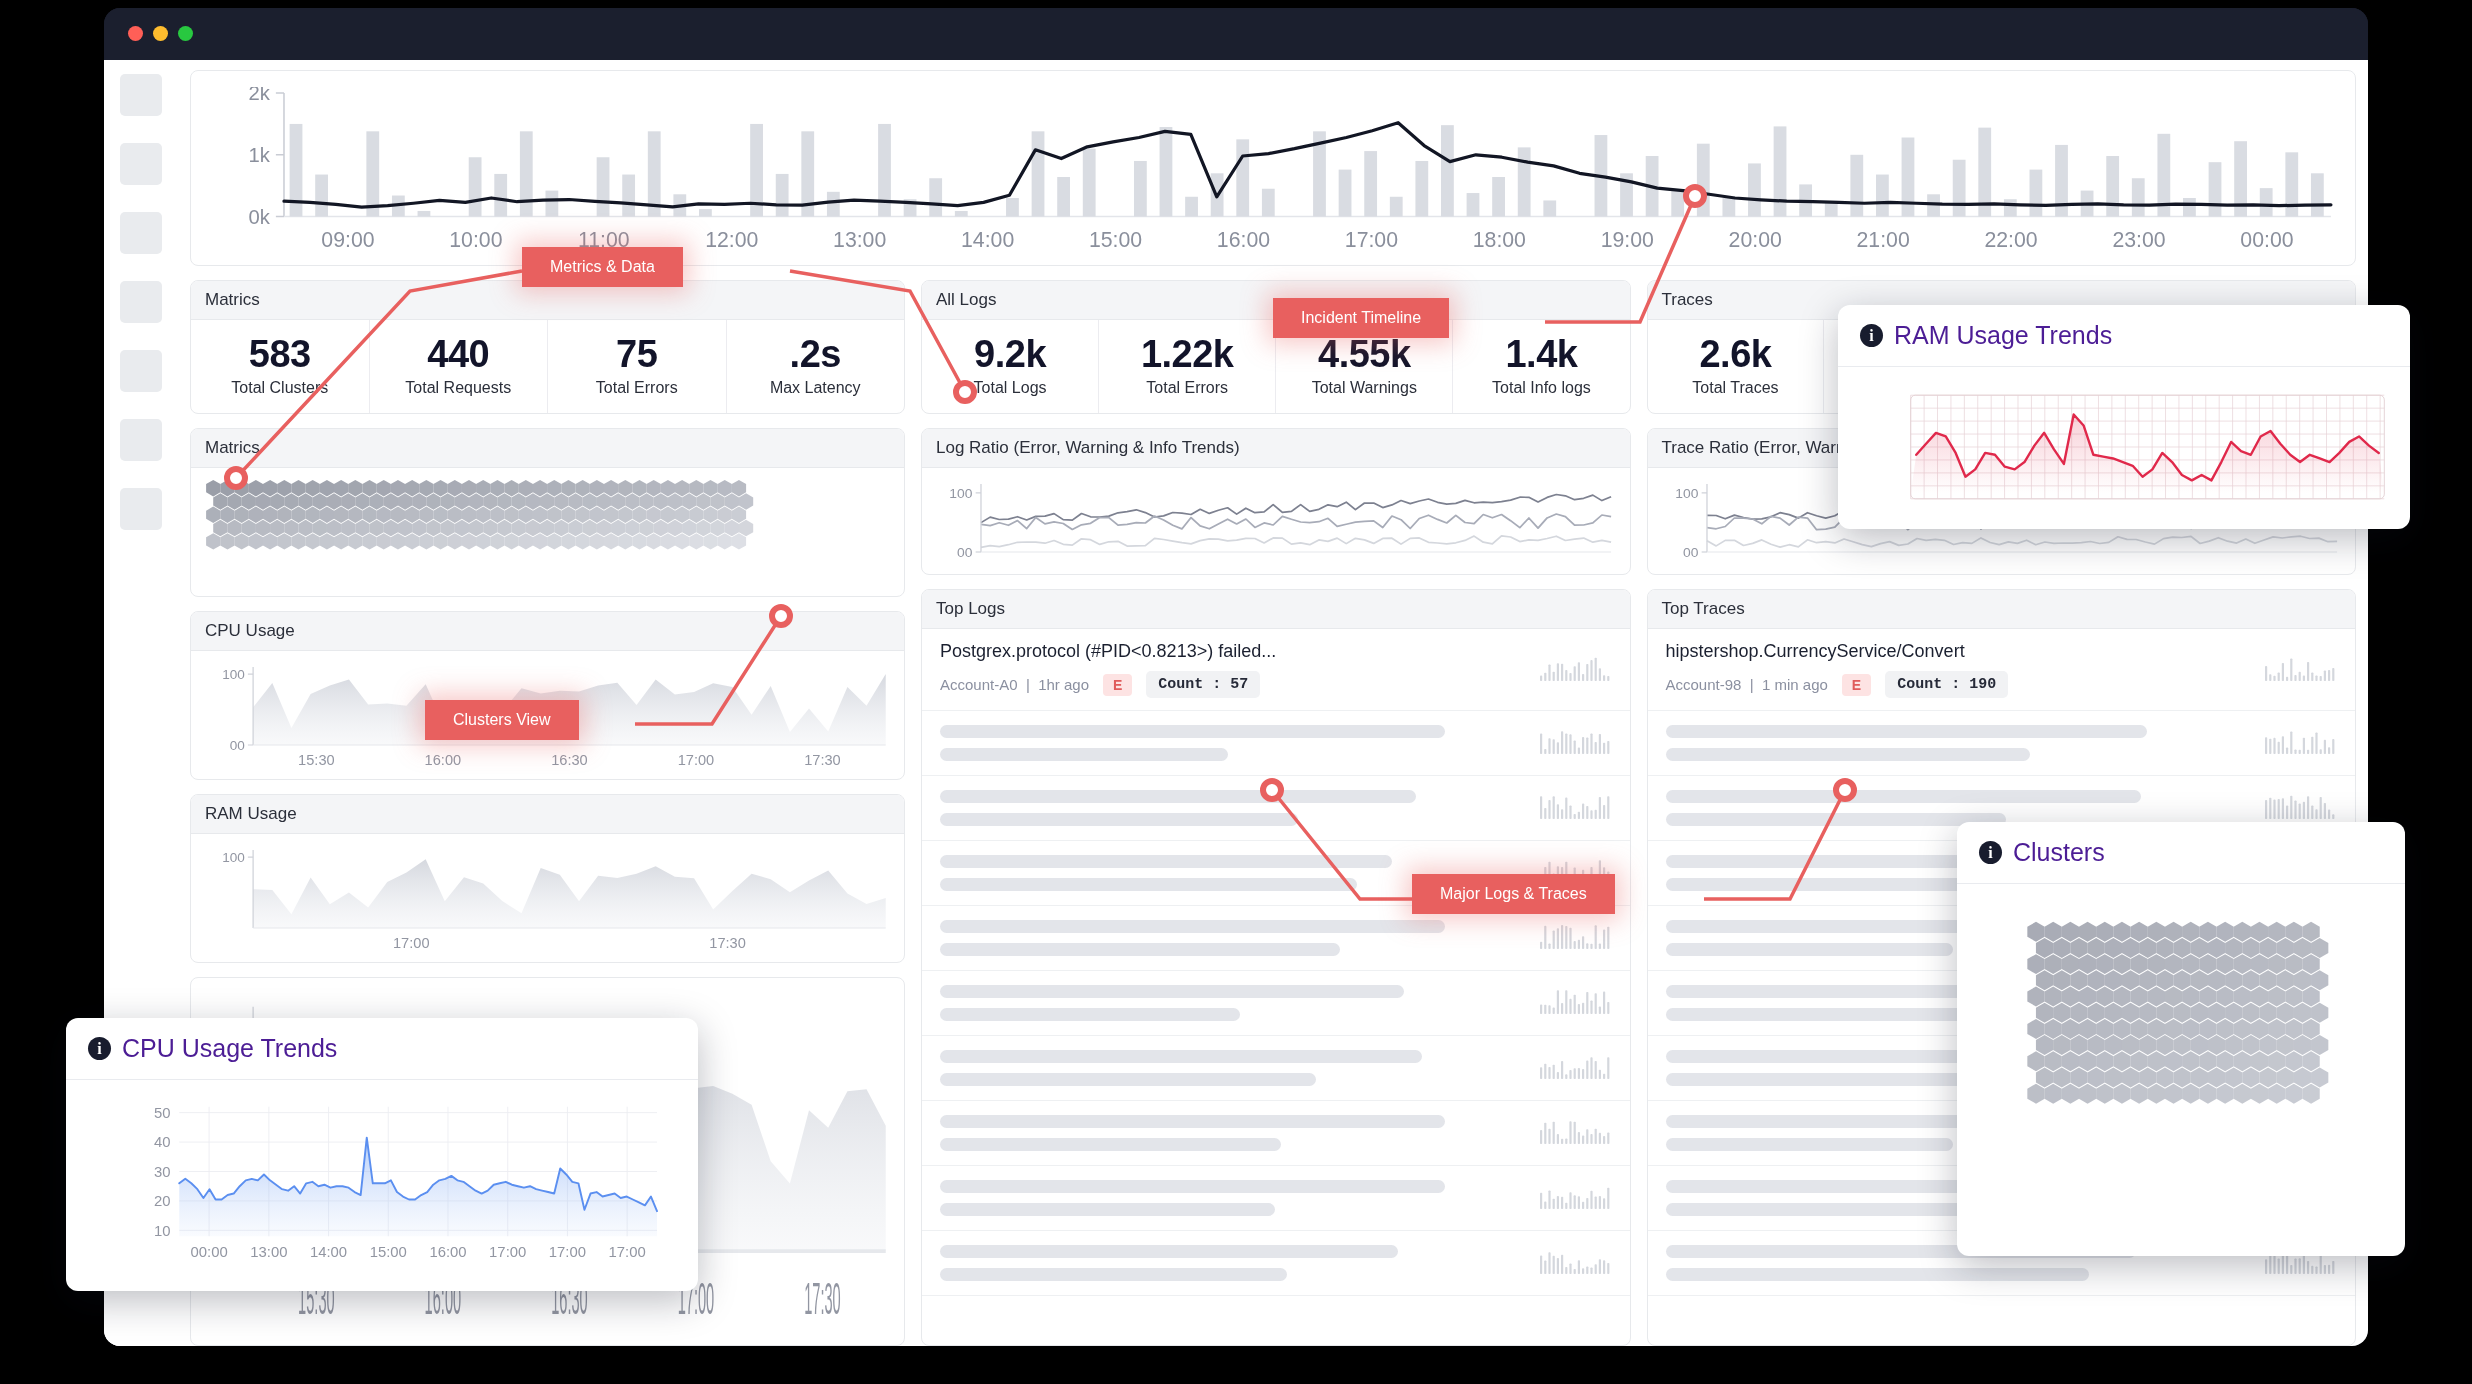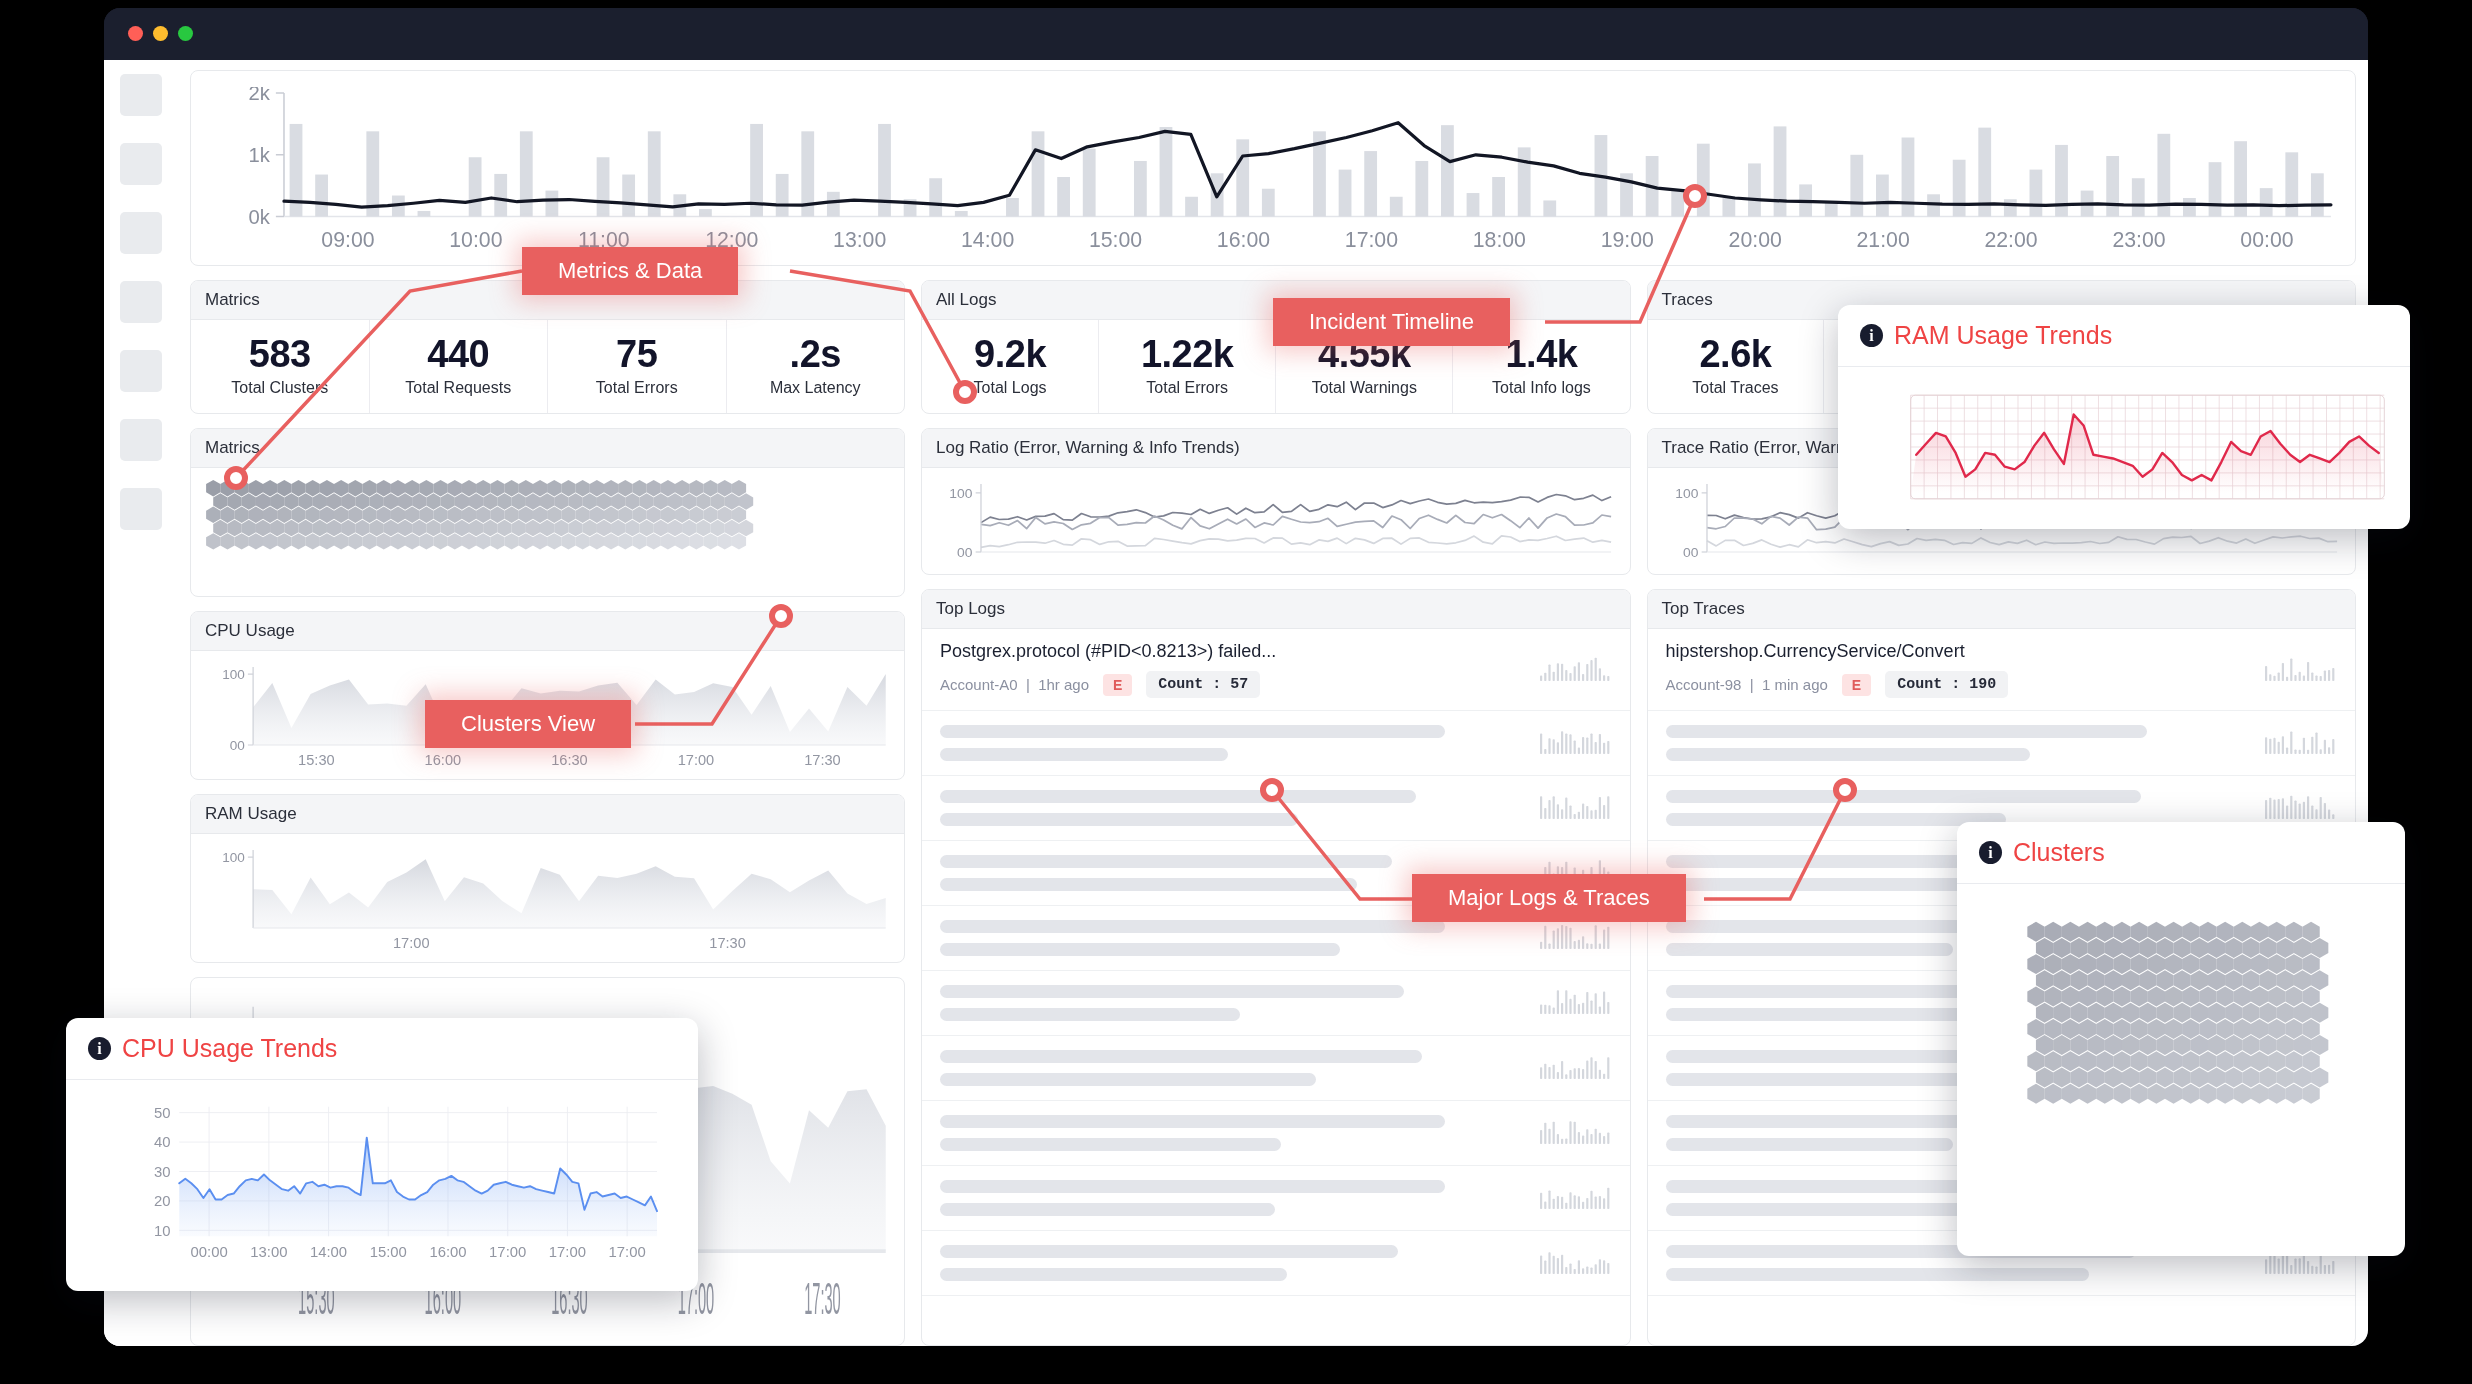--- a/index.html
+++ b/index.html
@@ -119,40 +119,40 @@
   .ph-lines { flex:1; }
   .ph-bar { height: 13px; background: #e3e5ea; border-radius: 7px; margin-bottom: 10px; }
   .ph-bar:last-child { margin-bottom: 0; }
 
   
   .anno-layer { position: absolute; inset: 0; pointer-events: none; }
   .pill {
     position: absolute;
     background: #e8605f;
     color: #ffffff;
-    font-size: 22px;
-    padding: 11px 36px;
+    font-size: 16px;
+    padding: 11px 28px;
     white-space: nowrap;
     box-shadow: 0 0 26px 6px rgba(232,96,95,.35);
   }
 
   
   .popover {
     position: absolute;
     background: #ffffff;
     border-radius: 12px;
     box-shadow: 0 10px 38px rgba(14,18,35,.28);
     overflow: hidden;
   }
   .pop-head {
     display: flex; align-items: center; gap: 11px;
     padding: 16px 22px;
     border-bottom: 1px solid #e9ebef;
   }
-  .pop-title { font-size: 25px; color: #ef4444; }
+  .pop-title { font-size: 25px; color: #4c1d95; }
   .info-icon {
     width: 23px; height: 23px; border-radius: 50%;
     background: #181c2e; color: #fff;
     font-size: 16px; font-weight: 700; font-family: "Liberation Serif", serif;
     display: flex; align-items: center; justify-content: center;
     flex: 0 0 auto;
   }
   .pop-body { padding: 20px 22px 22px 22px; margin-left: 47px; }
 </style>
 </head>

